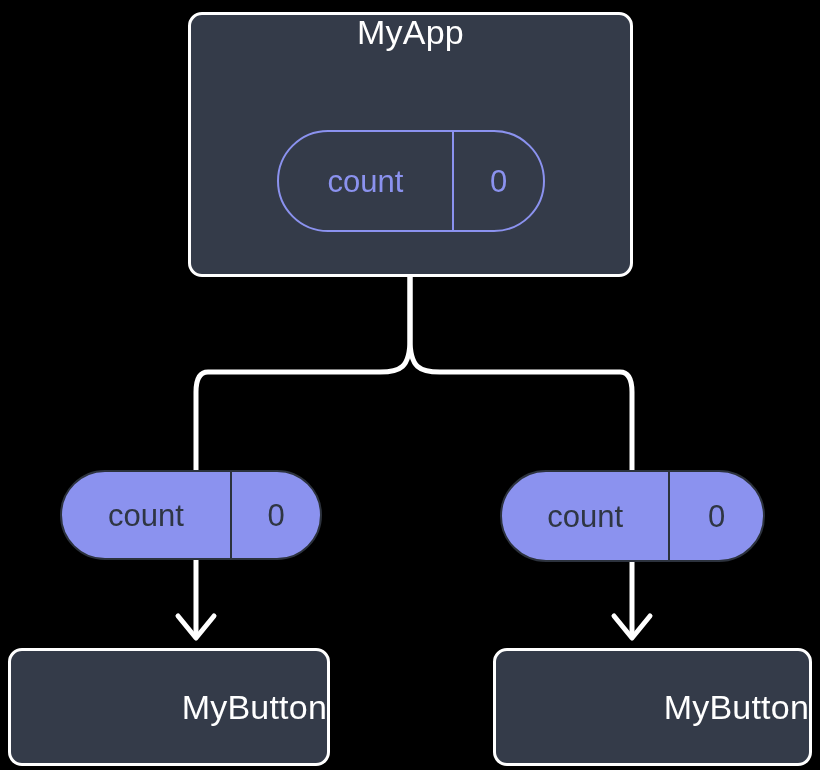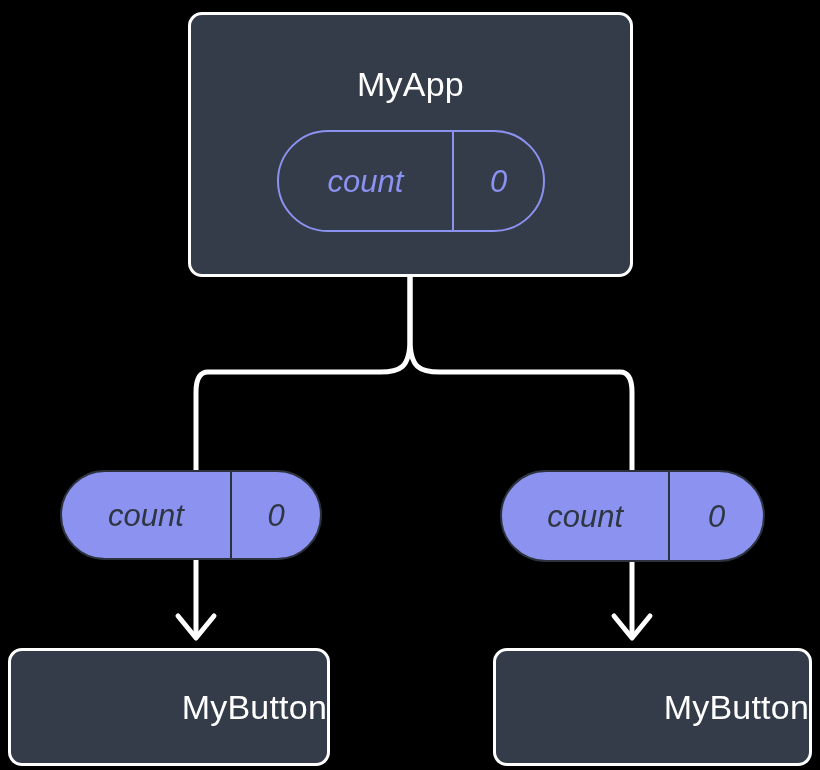--- a/index.html
+++ b/index.html
@@ -46,40 +46,38 @@
   }
   .node-title {
     color: #ffffff;
     font-size: 34px;
     font-weight: 400;
     letter-spacing: 0.2px;
     line-height: 1;
     white-space: nowrap;
   }
   .node-title.root-title {
-    margin-top: 52px;
   }
 
   
   .pill {
     position: absolute;
     box-sizing: border-box;
     display: flex;
     align-items: stretch;
     border-radius: 999px;
     overflow: hidden;
   }
   .pill-key, .pill-val {
     display: flex;
     align-items: center;
     justify-content: center;
     font-size: 31px;
     line-height: 1;
     white-space: nowrap;
-    font-style: italic;
   }
 
   
   .pill.outlined {
     background: transparent;
     border: 2px solid #8b92ef;
   }
   .pill.outlined .pill-key,
   .pill.outlined .pill-val {
     color: #8b92ef;

